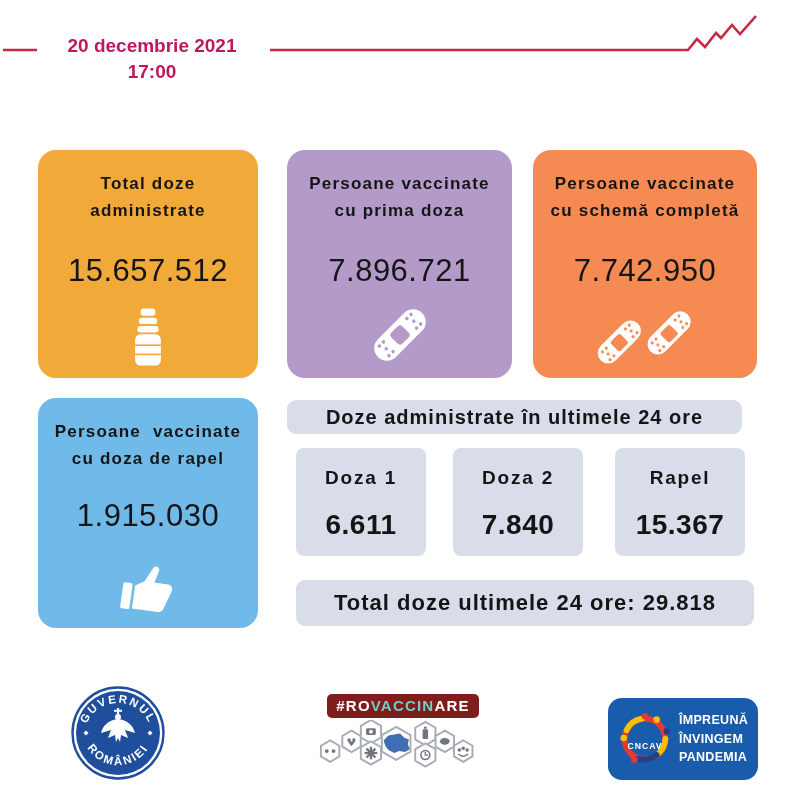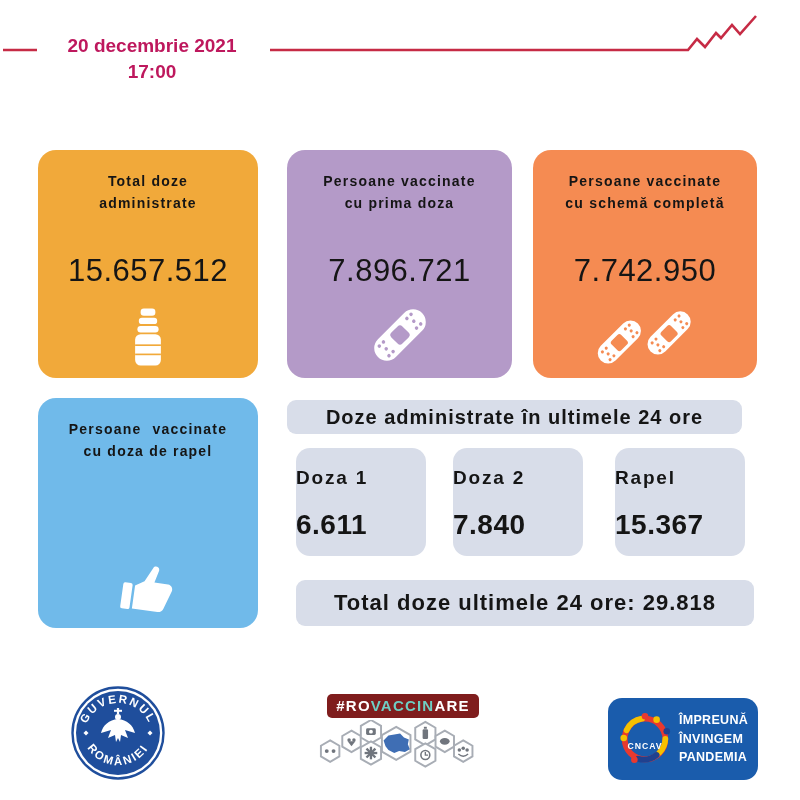--- a/index.html
+++ b/index.html
@@ -11,37 +11,37 @@
   .datebox{position:absolute;left:52px;top:33px;width:200px;text-align:center;
            font-weight:bold;font-size:19px;line-height:1.35;color:#be185d;}
 
   
   .card{position:absolute;border-radius:18px;}
   .card-total   {left:38px; top:150px;width:220px;height:228px;background:#F1A93A;}
   .card-first   {left:287px;top:150px;width:225px;height:228px;background:#B49AC8;}
   .card-schema  {left:533px;top:150px;width:224px;height:228px;background:#F58B52;}
   .card-booster {left:38px; top:398px;width:220px;height:230px;background:#70BAEA;}
   .card-title{position:absolute;top:20px;left:0;width:100%;text-align:center;
-              font-weight:bold;font-size:14px;letter-spacing:1.2px;line-height:1.6;}
+              font-weight:bold;font-size:17px;letter-spacing:1.2px;line-height:1.6;}
   .card-value{position:absolute;top:103px;left:0;width:100%;text-align:center;
               font-weight:normal;font-size:31px;letter-spacing:.5px;}
   .card-booster .card-value{top:100px;}
   .card-icon{position:absolute;left:0;width:100%;display:flex;justify-content:center;}
   .icon-vial{bottom:10px;}
   .icon-band{bottom:4px;}
   .icon-band2{bottom:8px;}
   .icon-thumb{bottom:10px;}
 
   
   .gbar{position:absolute;background:#D8DDE9;border-radius:9px;display:flex;
         align-items:center;justify-content:center;font-weight:bold;}
   .bar-title{left:287px;top:400px;width:455px;height:34px;font-size:20px;letter-spacing:1px;}
   .bar-total{left:296px;top:580px;width:458px;height:46px;font-size:22px;letter-spacing:1px;}
   .gbox{position:absolute;top:448px;width:130px;height:108px;background:#D8DDE9;
-        border-radius:14px;text-align:left;}
+        border-radius:8px;text-align:center;}
   .gbox-1{left:296px;} .gbox-2{left:453px;} .gbox-3{left:615px;}
   .gbox .label{margin-top:19px;font-weight:bold;font-size:19px;letter-spacing:1.8px;}
   .gbox .value{margin-top:20px;font-weight:bold;font-size:28px;letter-spacing:.5px;}
 
   
   .gov{position:absolute;left:71px;top:686px;width:94px;height:94px;}
   .rova{position:absolute;left:313px;top:694px;width:180px;height:95px;text-align:center;}
   .rova-badge{display:inline-block;background:#7f1d1d;border-radius:5px;padding:3px 9px 4px;
               font-weight:bold;font-size:15px;letter-spacing:1.2px;color:#fff;}
   .rova-badge .teal{color:#6ECFC4;}
@@ -154,20 +154,21 @@
         </g>
       </svg>
     </div>
   </div>
 
   <div class="card card-booster">
     <div class="card-title">
       <span style="display:block;word-spacing:6px">Persoane vaccinate</span>
       <span style="display:block">cu doza de rapel</span>
     </div>
+    <div class="card-value">1.915.030</div>
     <div class="card-icon icon-thumb">
       <svg width="64" height="60" viewBox="0 0 50 48" fill="#ffffff" style="transform:rotate(8deg)">
         <rect x="5" y="22" width="7.5" height="21" rx="1.5"></rect>
         <path d="M14.5 43 V23.5 l7-4.5 5.5-11.5 c1-2.2 4.9-1.6 4.9 1 0 .4 0 .8-.1 1.1 L29.5 19 h11 c2.7 0 4.5 2.7 3.7 5.2 l-4.7 14.5 c-.6 1.9-2.4 3.3-4.4 3.3 H14.5 z"></path>
       </svg>
     </div>
   </div>
 
   <div class="gbar bar-title">
     <span>Doze administrate în ultimele 24 ore</span>

